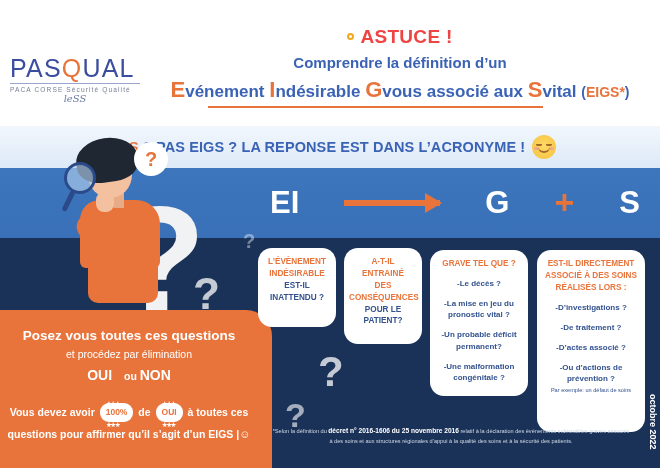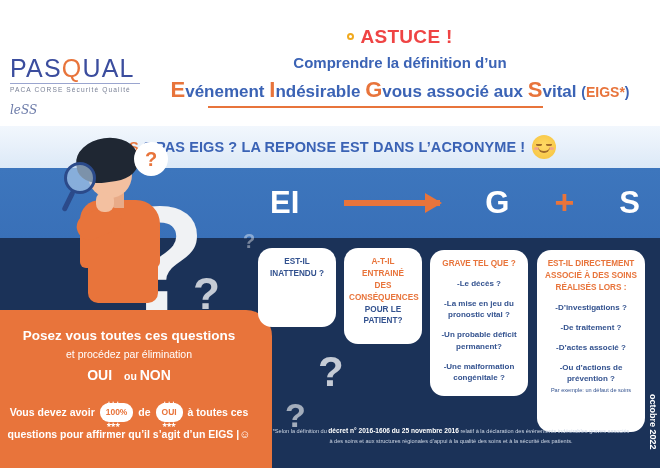--- a/index.html
+++ b/index.html
@@ -25,22 +25,22 @@
     font-weight: 400; line-height: 1; margin-top: 48px;
   }
   #logo-word .q { color: #e8743b; }
   #logo-rule { width: 130px; height: 1px; background: #9aa5cf; margin-top: 2px; }
   #logo-sub {
     font-size: 6.6px; letter-spacing: 1.1px; color: #7a8196;
     margin-top: 2px; white-space: nowrap;
   }
   #logo-script {
     font-family: "DejaVu Serif", serif; font-style: italic;
-    font-size: 12px; color: #6b7aa8; text-align: left;
-    width: 130px; margin-top: 10px;
+    font-size: 10px; color: #6b7aa8; text-align: center;
+    width: 130px; margin-top: 0;
   }
 
   
   #headline { position: absolute; left: 150px; top: 26px; width: 500px; text-align: center; }
   #astuce-line {
     color: #ef4444; font-size: 19px; font-weight: bold; letter-spacing: .3px;
   }
   #astuce-dot {
     display: inline-block; width: 7px; height: 7px; border-radius: 50%;
     border: 2px solid #f0a91e; vertical-align: 3px; margin-right: 6px;
@@ -273,20 +273,22 @@
   <div class="qmark-sm" id="q-c">?</div>
 
   <div id="orange-panel">
     <div id="op-l1">Posez vous toutes ces questions</div>
     <div id="op-l2">et procédez par élimination</div>
     <div id="op-l3"><span>OUI</span><span class="ou"> ou </span><span>NON</span></div>
     <div id="op-l4"><span>Vous devez avoir </span><span class="pill"><span class="spark t">⁎⁎⁎</span><span>100%</span><span class="spark b">⁎⁎⁎</span></span><span> de </span><span class="pill"><span class="spark t">⁎⁎⁎</span><span>OUI</span><span class="spark b">⁎⁎⁎</span></span><span> à toutes ces</span><br><span>questions pour affirmer qu’il s’agit d’un EIGS |</span><span id="op-smiley">☺</span></div>
   </div>
 
   <div class="qbox" id="qbox-1">
+    <div class="head" style="white-space:pre-line">L’ÉVÈNEMENT
+INDÉSIRABLE</div>
     <div class="body" style="white-space:pre-line">EST-IL
 INATTENDU ?</div>
   </div>
 
   <div class="qbox" id="qbox-3">
     <div class="head">GRAVE TEL QUE ?</div>
     <ul>
       <li>-Le décès ?</li>
       <li>-La mise en jeu du pronostic vital ?</li>
       <li>-Un probable déficit permanent?</li>

